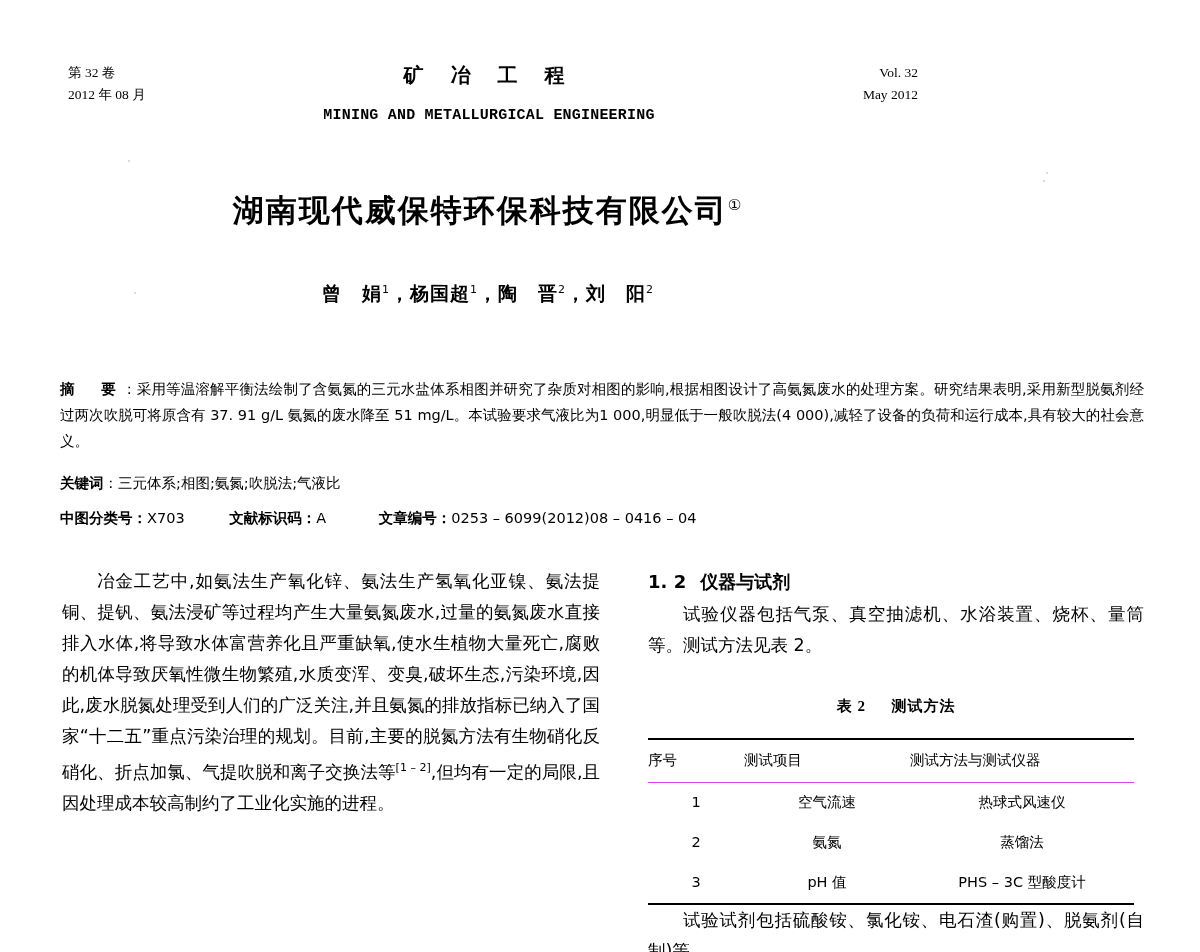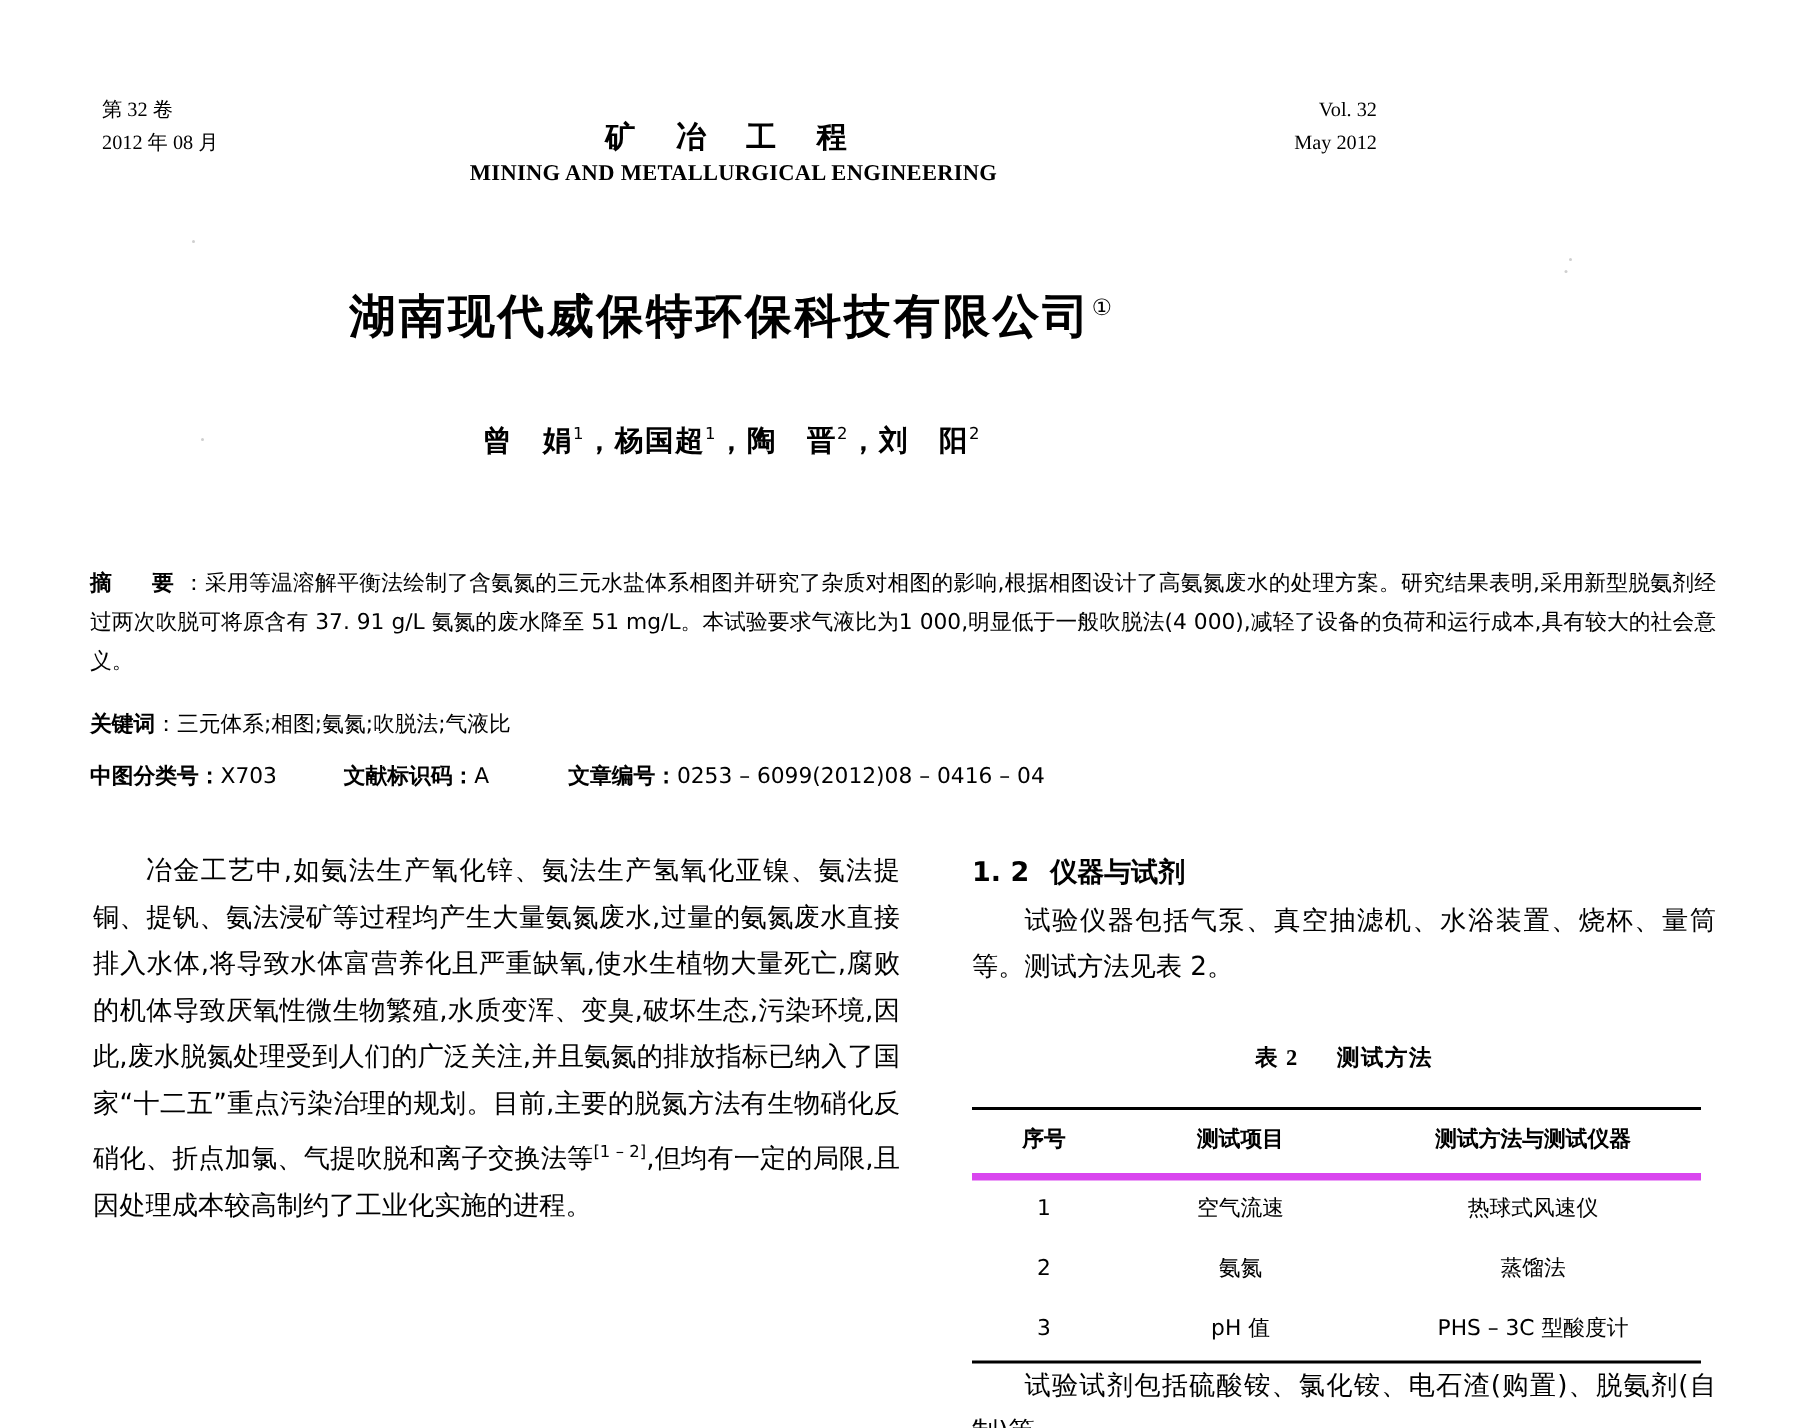--- a/index.html
+++ b/index.html
@@ -44,35 +44,35 @@
     right: 0;
     top: 0;
     text-align: right;
     font-size: 13.5px;
     line-height: 22px;
   }
   .runhead .center {
     position: absolute;
     left: 0;
     right: 0;
-    top: 16px;
+    top: 0;
     text-align: center;
   }
   .runhead .journal-cn {
     font-size: 20px;
     font-weight: bold;
     letter-spacing: 10px;
     font-family: "DejaVu Sans", sans-serif;
   }
   .runhead .journal-en {
     font-size: 15px;
     font-weight: bold;
     letter-spacing: 0.2px;
-    margin-top: 3px;
-    font-family: Liberation Serif, serif;
+    margin-top: 18px;
+    font-family: Liberation Mono, monospace;
   }
 
   
   .title {
     position: absolute;
     top: 190px;
     left: 0;
     right: 0;
     text-align: center;
     font-size: 31px;
@@ -189,25 +189,25 @@
     letter-spacing: 1px;
     margin-bottom: 16px;
   }
   table.data {
     border-collapse: collapse;
     width: 486px;
     font-size: 14.5px;
     font-family: "DejaVu Sans", sans-serif;
   }
   table.data thead th {
-    font-weight: bold;
+    font-weight: normal;
     padding: 5px 0 6px 0;
-    text-align: center;
+    text-align: left;
     border-top: 2.2px solid #000;
-    border-bottom: 5px solid #d946ef;
+    border-bottom: 1px solid #d946ef;
   }
   table.data tbody td {
     padding: 4px 0 5px 0;
     text-align: center;
   }
   table.data tbody tr:last-child td {
     border-bottom: 2.2px solid #000;
   }
   .c1 { width: 96px; }
   .c2 { width: 166px; }

